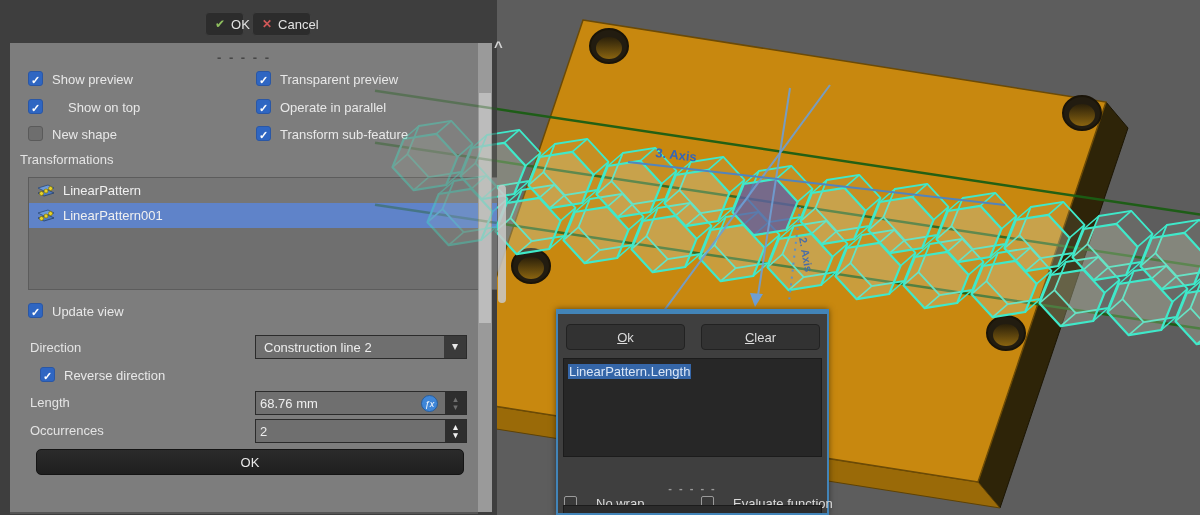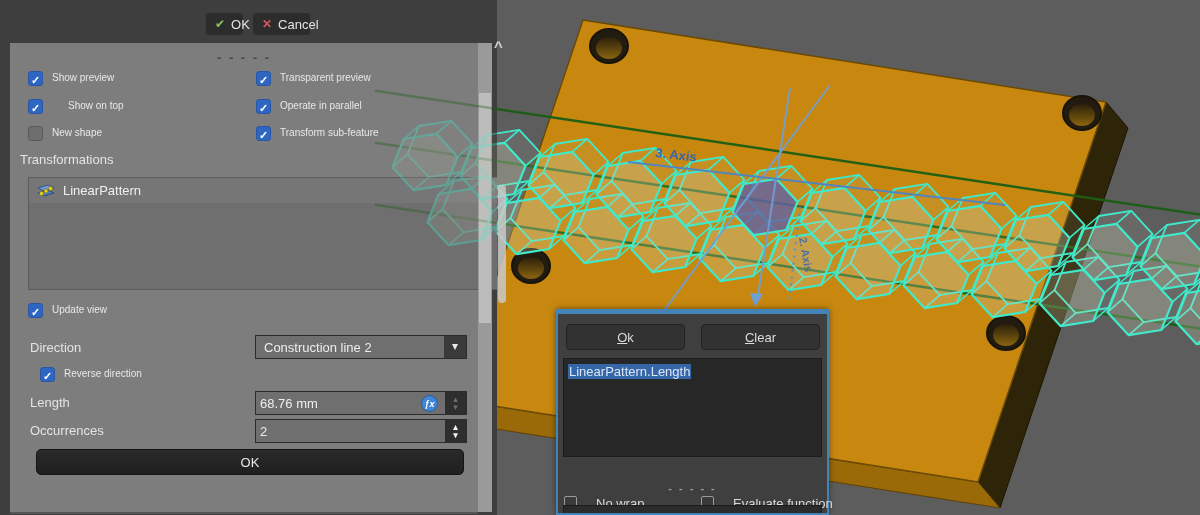--- a/index.html
+++ b/index.html
@@ -28,21 +28,21 @@
     position:absolute;top:7px;left:0;width:100%;text-align:center;
     color:#474747;font-weight:bold;font-size:13px;letter-spacing:2px;
   }
   .cb{
     position:absolute;width:15px;height:15px;border-radius:3px;
     background:#6e6e6e;border:1px solid #5a5a5a;box-sizing:border-box;
     text-align:center;line-height:13px;
   }
   .cb.on{background:#2f66c2;border-color:#2a57a5;}
   .cb.on::after{content:"✓";color:#fff;font-size:11px;font-weight:bold;}
-  .cb-label{position:absolute;color:#e8e8e8;font-size:10px;white-space:nowrap;}
+  .cb-label{position:absolute;color:#e8e8e8;font-size:13px;white-space:nowrap;}
   .sec-label{position:absolute;color:#e4e4e4;font-size:13px;}
   .tlist{
     position:absolute;left:18px;top:134px;width:520px;height:113px;
     background:#6f6f6f;border:1px solid #5c5c5c;box-sizing:border-box;overflow:hidden;
   }
   .trow{height:25px;display:flex;align-items:center;gap:8px;padding-left:8px;
     color:#f0f0f0;font-size:13px;}
   .trow.plain{background:#767676;}
   .trow.sel{background:#5f83c9;}
   .field{
@@ -59,21 +59,21 @@
     position:absolute;right:0;top:0;width:21px;height:22px;background:#2e2e2e;
     display:flex;flex-direction:column;align-items:center;justify-content:center;
     line-height:8px;font-size:9px;
   }
   .spin span{display:block;}
   .spin.dim{color:#6f6f6f;}
   .spin.lit{color:#f2f2f2;font-weight:bold;}
   .fxbadge{
     position:absolute;right:28px;top:2.5px;width:17px;height:17px;border-radius:50%;
     background:#3f86d8;border:1px solid #2a5d98;color:#fff;font-size:9px;font-style:italic;
-    text-align:center;line-height:17px;box-sizing:border-box;font-weight:bold;
+    text-align:center;line-height:17px;box-sizing:border-box;
   }
   .big-ok{
     position:absolute;left:26px;top:406px;width:428px;height:26px;
     background:linear-gradient(#2b2b2b,#1f1f1f);border:1px solid #141414;border-radius:5px;
     color:#e9e9e9;font-size:13px;text-align:center;line-height:25px;box-sizing:border-box;
   }
   .panel-scrollbar{
     position:absolute;left:478px;top:43px;width:14px;height:469px;background:#9a9a9a;
   }
   .panel-scrollbar .thumb{
@@ -152,20 +152,30 @@
   <div class="tlist">
     <div class="trow plain">
       <svg width="18" height="14" viewBox="0 0 18 14">
         <polygon points="1,4 11,1 17,4 7,7" fill="#6d9ad8" stroke="#2c4a7a" stroke-width="0.8"></polygon>
         <polygon points="1,9 11,6 17,9 7,12" fill="#4e7cc0" stroke="#243f6b" stroke-width="0.8"></polygon>
         <circle cx="4.5" cy="9.5" r="2" fill="#e8d22a" stroke="#8a7a00" stroke-width="0.7"></circle>
         <circle cx="9" cy="7" r="2" fill="#e8d22a" stroke="#8a7a00" stroke-width="0.7"></circle>
         <circle cx="13.5" cy="4.5" r="2" fill="#e8d22a" stroke="#8a7a00" stroke-width="0.7"></circle>
       </svg>
       <span>LinearPattern</span>
+    </div>
+    <div class="trow sel">
+      <svg width="18" height="14" viewBox="0 0 18 14">
+        <polygon points="1,4 11,1 17,4 7,7" fill="#6d9ad8" stroke="#2c4a7a" stroke-width="0.8"></polygon>
+        <polygon points="1,9 11,6 17,9 7,12" fill="#4e7cc0" stroke="#243f6b" stroke-width="0.8"></polygon>
+        <circle cx="4.5" cy="9.5" r="2" fill="#e8d22a" stroke="#8a7a00" stroke-width="0.7"></circle>
+        <circle cx="9" cy="7" r="2" fill="#e8d22a" stroke="#8a7a00" stroke-width="0.7"></circle>
+        <circle cx="13.5" cy="4.5" r="2" fill="#e8d22a" stroke="#8a7a00" stroke-width="0.7"></circle>
+      </svg>
+      <span>LinearPattern001</span>
     </div>
   </div>
 
   <span class="cb on" style="left:18px;top:260px;"></span>
   <span class="cb-label" style="left:42px;top:261px;">Update view</span>
 
   <span class="sec-label" style="left:20px;top:297px;">Direction</span>
   <div class="field combo">
     <span>Construction line 2</span>
     <span class="dd">▾</span>

